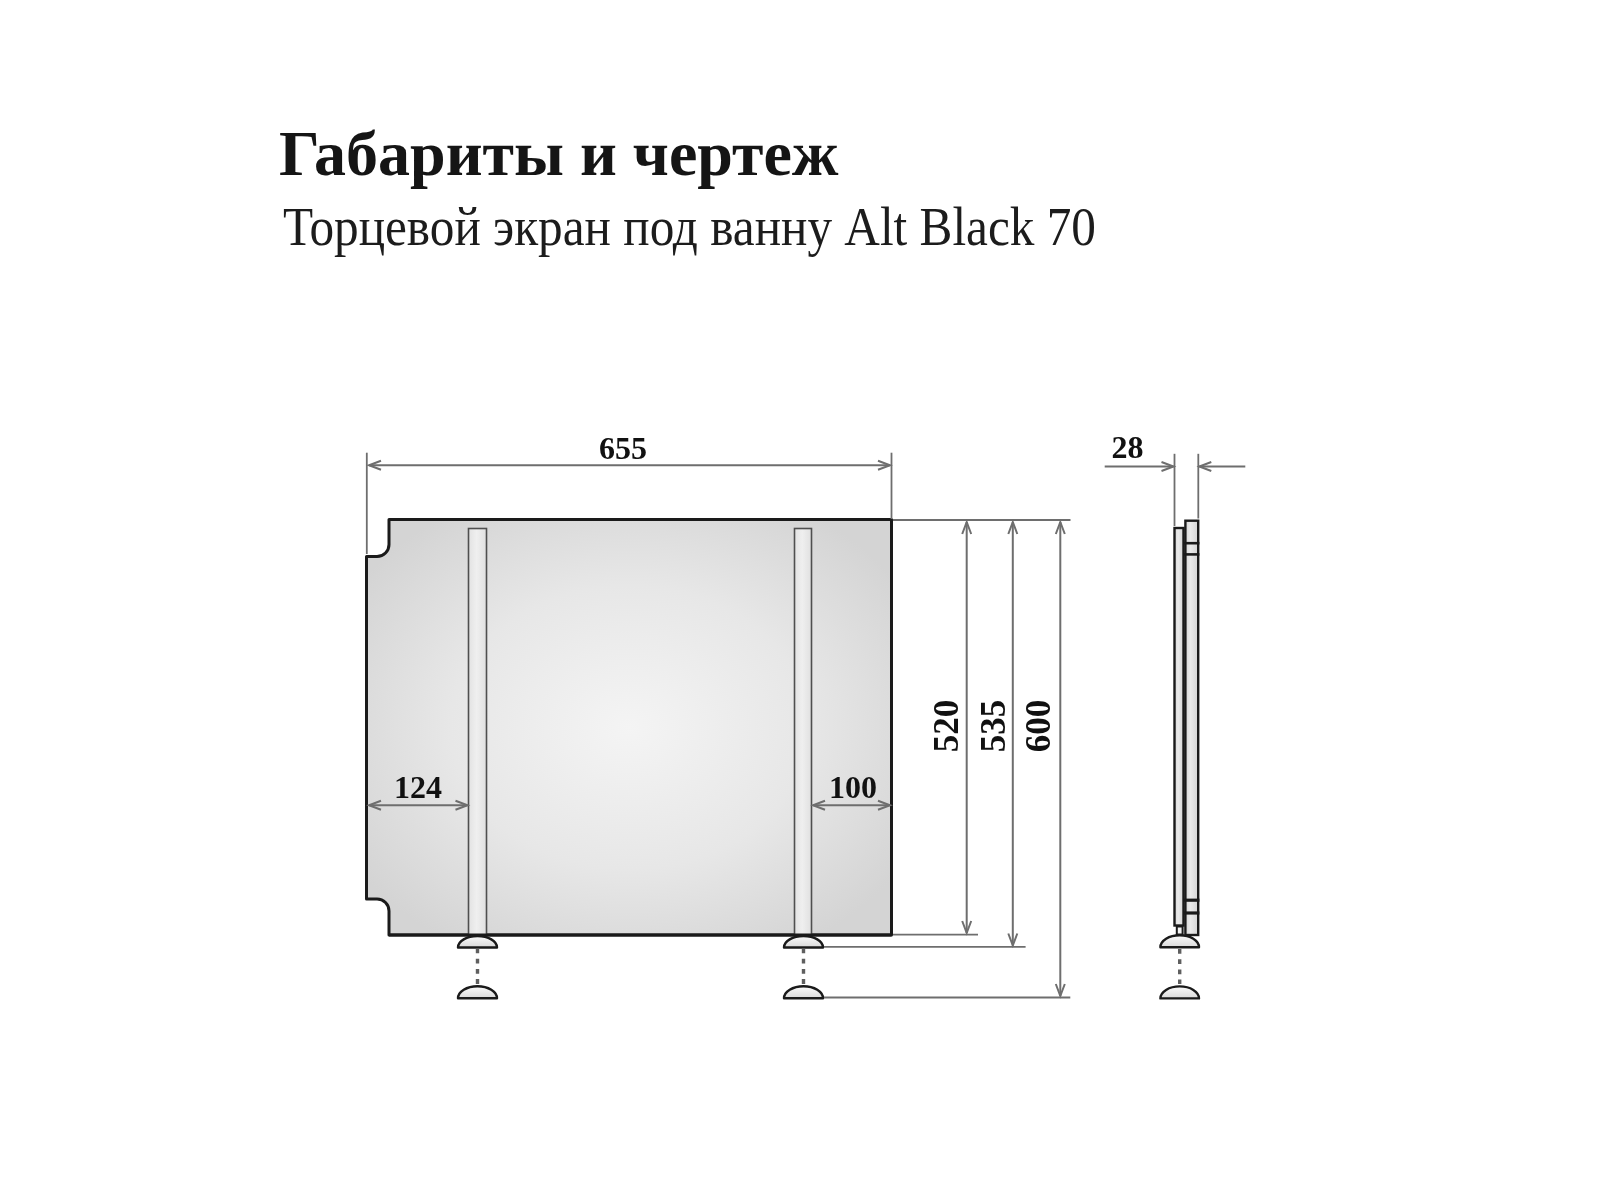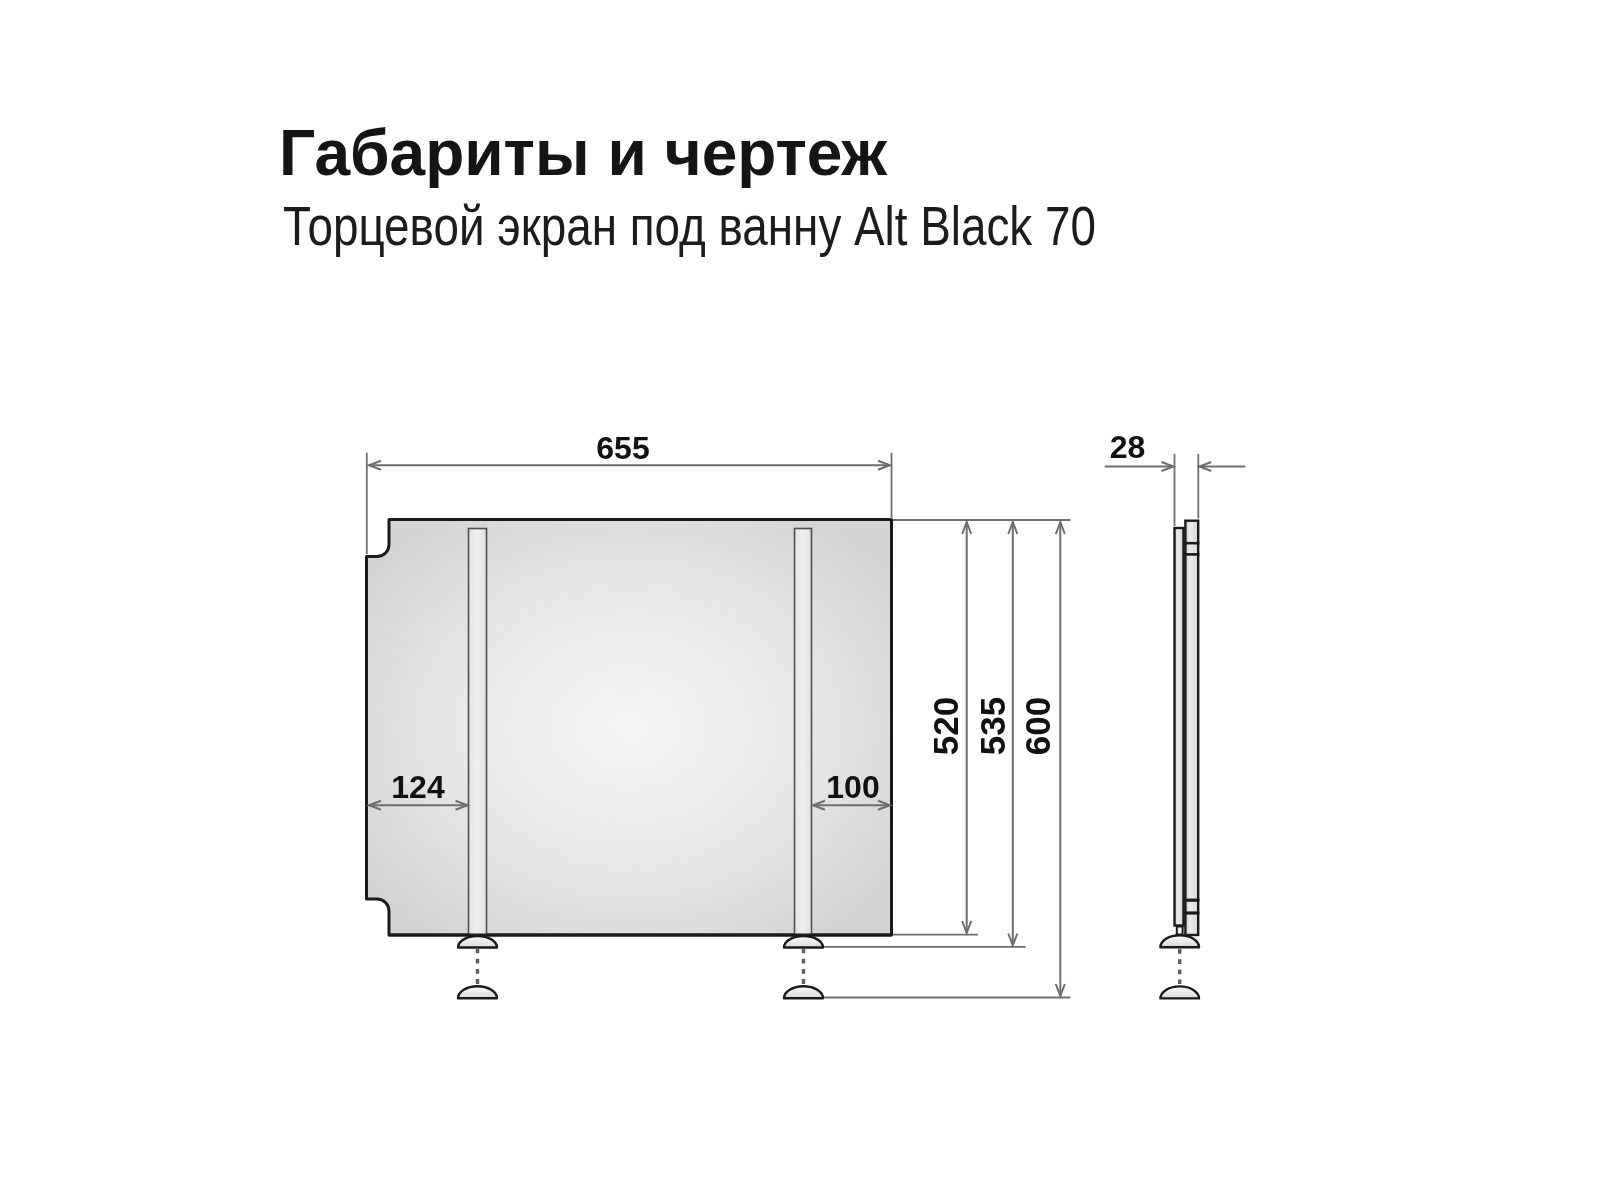--- a/index.html
+++ b/index.html
@@ -1,18 +1,18 @@
 <!DOCTYPE html>
 <html lang="ru"><head>
 <meta charset="utf-8">
 <title>Габариты и чертеж</title>
 <style>
   html,body{margin:0;padding:0;background:#ffffff;}
   .page{position:relative;width:1580px;height:1200px;background:#ffffff;overflow:hidden;
-        font-family:Liberation Sans, sans-serif;}
+        font-family:Liberation Serif, serif;}
   svg{display:block;filter:grayscale(1);}
 </style>
 </head>
 <body>
 <div class="page">
 <svg width="1600" height="1200" viewBox="0 0 1600 1200" xmlns="http://www.w3.org/2000/svg">
   <defs>
     <radialGradient id="panelGrad" cx="0.5" cy="0.5" r="0.62">
       <stop offset="0" stop-color="#f4f4f4"></stop>
       <stop offset="0.55" stop-color="#e7e7e7"></stop>

